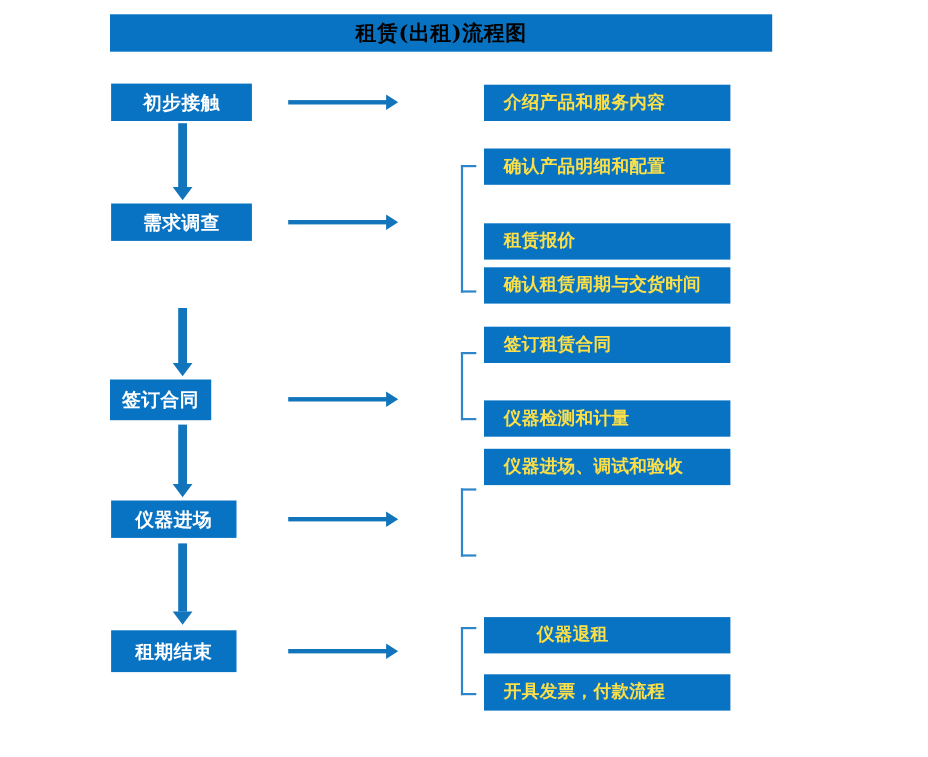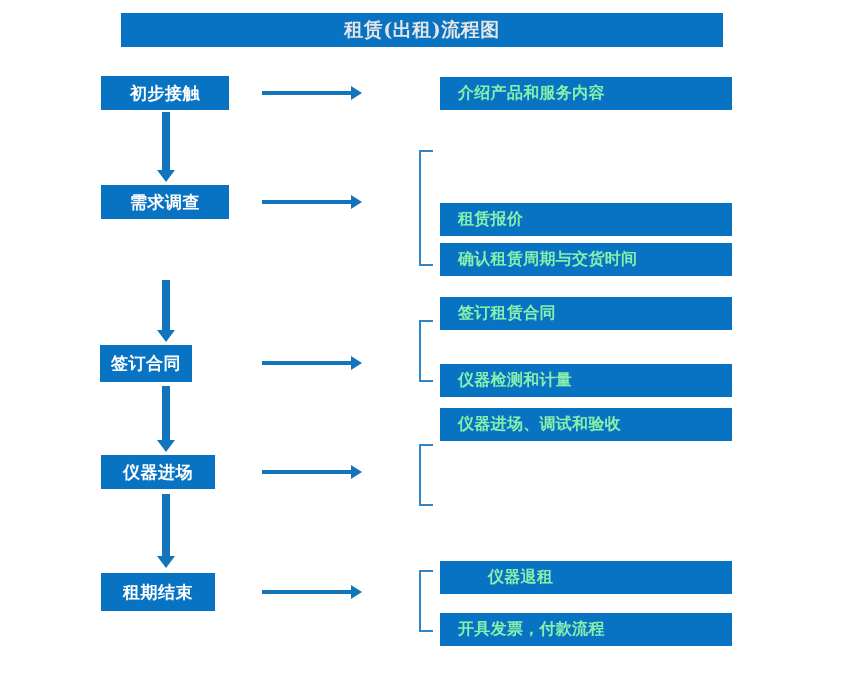--- a/index.html
+++ b/index.html
@@ -8,41 +8,40 @@
     background:#ffffff;
     font-family:"DejaVu Serif","Liberation Serif",serif;
     overflow:hidden;
   }
   #canvas{position:relative;width:844px;height:688px;}
 
   .title-bar{
     position:absolute;
     left:100px;top:13px;width:602px;height:34px;
     background:#0973C3;
-    color:#e5e5e5;
+    color:#000000;
     font-size:19px;font-weight:bold;
     display:flex;align-items:center;justify-content:center;
     letter-spacing:0.5px;
-    margin-left:21px;
   }
 
   .lbox{
     position:absolute;
     background:#0973C3;
     color:#ffffff;
     font-size:17px;font-weight:bold;
     display:flex;align-items:center;justify-content:center;
     letter-spacing:0.5px;
   }
 
   .rbox{
     position:absolute;
-    left:440px;width:292px;height:33px;
+    left:440px;width:224px;height:33px;
     background:#0973C3;
-    color:#86efac;
+    color:#fde047;
     font-size:16px;font-weight:bold;
     display:flex;align-items:center;
     padding-left:18px;
     box-sizing:border-box;
     letter-spacing:0.3px;
   }
 
   
   .harrow{position:absolute;height:14px;}
   .harrow .shaft{
@@ -165,20 +164,21 @@
   </div>
 
   <div class="bracket" style="top:570px;height:62px;">
     <div class="spine"></div>
     <div class="tick top"></div>
     <div class="tick bot"></div>
   </div>
 
   <div class="rbox" style="top:77px;">介绍产品和服务内容</div>
 
+  <div class="rbox" style="top:135px;">确认产品明细和配置</div>
 
   <div class="rbox" style="top:187px;margin-top:16px;">租赁报价</div>
 
   <div class="rbox" style="top:243px;">确认租赁周期与交货时间</div>
 
   <div class="rbox" style="top:297px;">签订租赁合同</div>
 
   <div class="rbox" style="top:364px;">仪器检测和计量</div>
 
   <div class="rbox" style="top:408px;">仪器进场、调试和验收</div>

